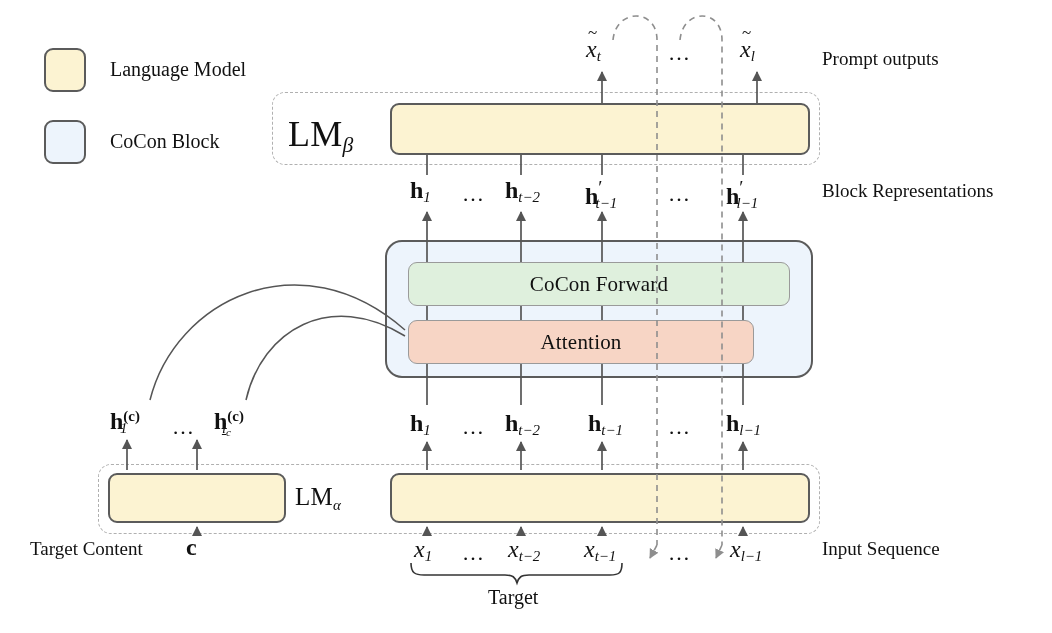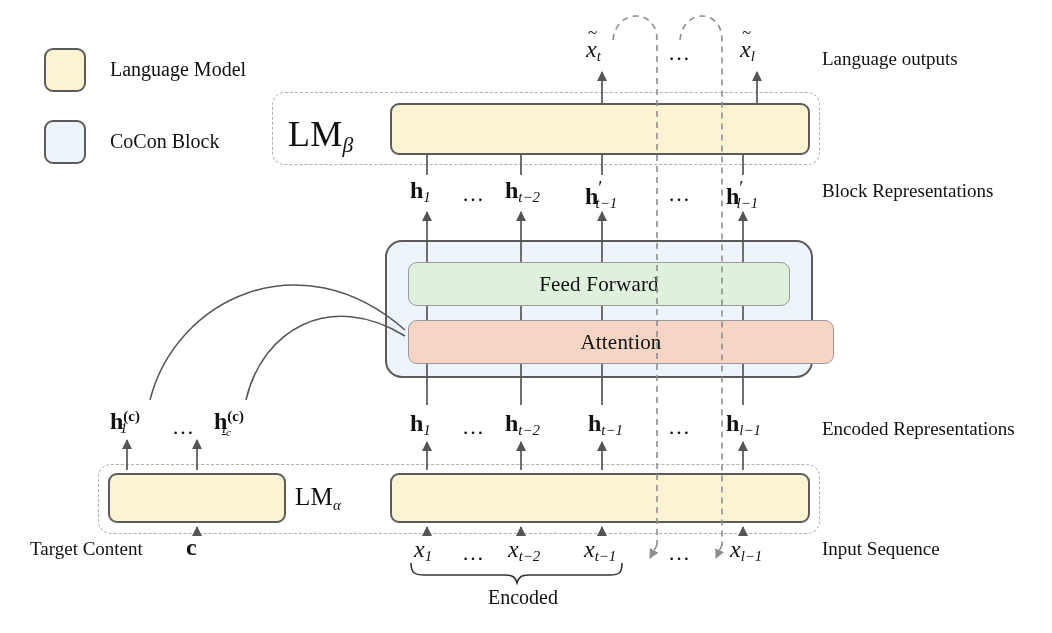--- a/index.html
+++ b/index.html
@@ -64,23 +64,23 @@
   <div class="abs mathsym" style="left:585px;top:177px;">
     <span class="bold-h">h</span><span style="font-size:.8em;vertical-align:.5em;">′</span><sub style="margin-left:-7px;">t−1</sub>
   </div>
   <div class="abs mathsym dots" style="left:668px;top:181px;">…</div>
   <div class="abs mathsym" style="left:726px;top:177px;">
     <span class="bold-h">h</span><span style="font-size:.8em;vertical-align:.5em;">′</span><sub style="margin-left:-7px;">l−1</sub>
   </div>
 
   <div class="abs coconblock" style="left:385px;top:240px;width:428px;height:138px;"></div>
   <div class="abs innerbox ff lbl blockname" style="left:408px;top:262px;width:382px;height:44px;">
-    <span>Feed Forward</span>
-  </div>
-  <div class="abs innerbox att lbl blockname" style="left:408px;top:320px;width:426px;height:44px;">
+    <span>CoCon Forward</span>
+  </div>
+  <div class="abs innerbox att lbl blockname" style="left:408px;top:320px;width:346px;height:44px;">
     <span>Attention</span>
   </div>
 
   <div class="abs mathsym" style="left:110px;top:408px;">
     <span class="bold-h">h</span><sup style="font-weight:bold;">(c)</sup><sub style="margin-left:-20px;">1</sub>
   </div>
   <div class="abs mathsym dots" style="left:172px;top:414px;">…</div>
   <div class="abs mathsym" style="left:214px;top:408px;">
     <span class="bold-h">h</span><sup style="font-weight:bold;">(c)</sup><sub style="margin-left:-22px;text-decoration:underline;"><i>l</i><sub style="font-size:.75em;">c</sub></sub>
   </div>
@@ -118,25 +118,24 @@
     <i>x</i><sub>t−2</sub>
   </div>
   <div class="abs mathsym" style="left:584px;top:536px;">
     <i>x</i><sub>t−1</sub>
   </div>
   <div class="abs mathsym dots" style="left:668px;top:540px;">…</div>
   <div class="abs mathsym" style="left:730px;top:536px;">
     <i>x</i><sub>l−1</sub>
   </div>
 
-  <div class="abs lbl" style="left:488px;top:586px;font-size:20px;">Encoded</div>
-
-  <div class="abs lbl side-label" style="left:822px;top:48px;">Language outputs</div>
+  <div class="abs lbl" style="left:488px;top:586px;font-size:20px;">Target</div>
+
+  <div class="abs lbl side-label" style="left:822px;top:48px;">Prompt outputs</div>
   <div class="abs lbl side-label" style="left:822px;top:180px;">Block Representations</div>
-  <div class="abs lbl side-label" style="left:822px;top:418px;">Encoded Representations</div>
   <div class="abs lbl side-label" style="left:822px;top:538px;">Input Sequence</div>
 
   <svg class="layer" viewBox="0 0 1052 633">
     <defs>
       <marker id="ah" markerWidth="8" markerHeight="8" refX="5.4" refY="3" orient="auto">
         <path d="M0,0 L6,3 L0,6 z" fill="#555"></path>
       </marker>
       <marker id="ahd" markerWidth="8" markerHeight="8" refX="5.4" refY="3" orient="auto">
         <path d="M0,0 L6,3 L0,6 z" fill="#8e8e8e"></path>
       </marker>

